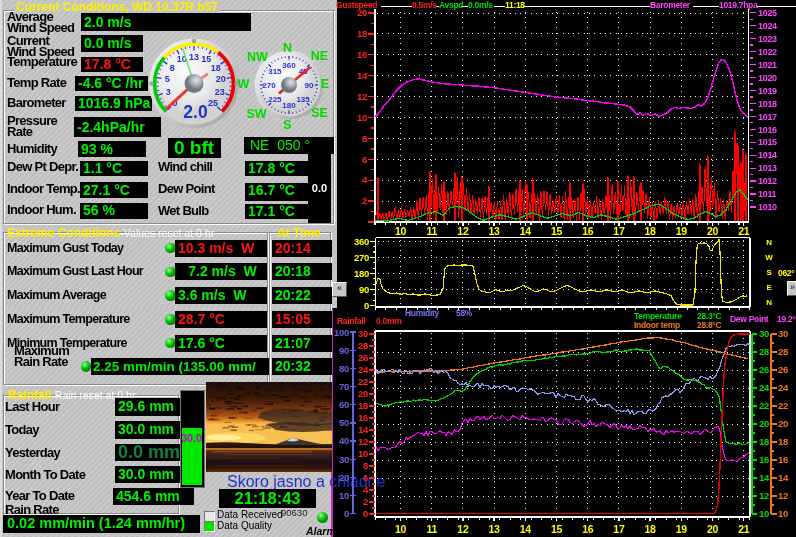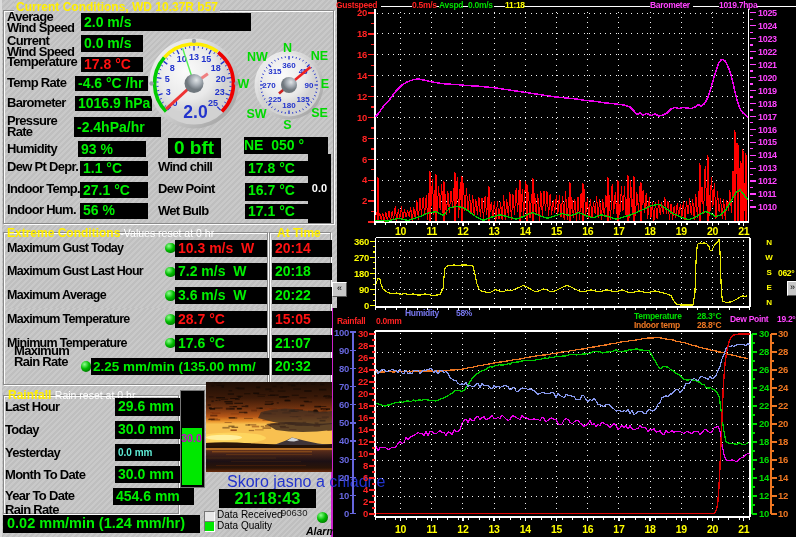--- a/index.html
+++ b/index.html
@@ -31,21 +31,21 @@
 <div style="position:absolute;left:7px;top:205px;width:75px;color:#000;font-size:13px;font-weight:bold;line-height:10.8px;letter-spacing:-0.7px;">Indoor Hum.</div>
 <div style="position:absolute;left:80px;top:203px;width:65px;height:15.5px;background:#000;color:#00f000;font-size:14px;font-weight:bold;line-height:15.5px;padding-left:3px;white-space:nowrap;overflow:hidden;">56 %</div>
 <div style="position:absolute;left:168px;top:138px;width:47px;height:20px;background:#000;color:#00f000;font-size:19px;font-weight:bold;line-height:20px;padding-left:6px;white-space:nowrap;overflow:hidden;">0 bft</div>
 <div style="position:absolute;left:158px;top:162px;width:80px;color:#000;font-size:13px;font-weight:bold;line-height:10.8px;letter-spacing:-0.7px;">Wind chill</div>
 <div style="position:absolute;left:245px;top:161px;width:61px;height:15px;background:#000;color:#00f000;font-size:14px;font-weight:bold;line-height:15px;padding-left:3px;white-space:nowrap;overflow:hidden;">17.8 °C</div>
 <div style="position:absolute;left:158px;top:184px;width:80px;color:#000;font-size:13px;font-weight:bold;line-height:10.8px;letter-spacing:-0.7px;">Dew Point</div>
 <div style="position:absolute;left:245px;top:183px;width:61px;height:18px;background:#000;color:#00f000;font-size:14px;font-weight:bold;line-height:15px;padding-left:3px;white-space:nowrap;overflow:hidden;">16.7 °C</div>
 <div style="position:absolute;left:158px;top:206px;width:80px;color:#000;font-size:13px;font-weight:bold;line-height:10.8px;letter-spacing:-0.7px;">Wet Bulb</div>
 <div style="position:absolute;left:245px;top:204px;width:61px;height:15px;background:#000;color:#00f000;font-size:14px;font-weight:bold;line-height:15px;padding-left:3px;white-space:nowrap;overflow:hidden;">17.1 °C</div>
 <div style="position:absolute;left:308px;top:154px;width:23px;height:69px;background:#000;color:#ffffff;font-size:11px;font-weight:bold;line-height:69px;padding-left:0px;white-space:nowrap;overflow:hidden;text-align:center;line-height:69px;">0.0</div>
-<div style="position:absolute;left:244px;top:137px;width:84px;height:17px;background:#000;color:#00f000;font-size:14px;font-weight:bold;line-height:17px;white-space:nowrap;overflow:hidden;">NE&nbsp;&nbsp;050 °</div>
+<div style="position:absolute;left:244px;top:137px;width:84px;height:17px;background:#000;color:#00f000;font-size:14px;font-weight:normal;line-height:17px;padding-left:6px;white-space:nowrap;overflow:hidden;">NE&nbsp;&nbsp;050 °</div>
 <svg width="337" height="230" viewBox="0 0 337 230" style="position:absolute;left:0;top:0;">
     <defs>
       <radialGradient id="gf" cx="40%" cy="35%">
         <stop offset="0%" stop-color="#fbfbfb"></stop>
         <stop offset="70%" stop-color="#e9e9e9"></stop>
         <stop offset="100%" stop-color="#d2d2d2"></stop>
       </radialGradient>
       <linearGradient id="grim" x1="0" y1="0" x2="1" y2="1">
         <stop offset="0%" stop-color="#f8f8f8"></stop>
         <stop offset="50%" stop-color="#cfcfcf"></stop>
@@ -195,21 +195,21 @@
 <div style="position:absolute;left:3px;top:232px;width:263px;height:151px;border:1px solid #8a8a8a;box-shadow:1px 1px 0 #fdfdfd, inset 1px 1px 0 #fdfdfd;"></div>
 <div style="position:absolute;left:269px;top:232px;width:60px;height:151px;border:1px solid #8a8a8a;box-shadow:1px 1px 0 #fdfdfd, inset 1px 1px 0 #fdfdfd;"></div>
 <div class="yt" style="position:absolute;left:7px;top:226px;">Extreme Conditions<span style="color:#fff;font-weight:normal;font-size:10.5px;">-Values reset at 0 hr</span></div>
 <div class="yt" style="position:absolute;left:277px;top:226px;">At Time</div>
 <div style="position:absolute;left:7px;top:242.5px;width:162px;color:#000;font-size:12.5px;font-weight:bold;line-height:10.8px;letter-spacing:-0.7px;">Maximum Gust Today</div>
 <div style="position:absolute;left:165.2px;top:242.7px;width:10.6px;height:10.6px;border-radius:50%;background:radial-gradient(circle at 35% 30%, #8dff8d 0%, #00bb00 45%, #005500 100%);"></div>
 <div style="position:absolute;left:175px;top:239.5px;width:89px;height:17px;background:#000;color:#ff1111;font-size:14px;font-weight:bold;line-height:17px;padding-left:3px;white-space:nowrap;overflow:hidden;">10.3 m/s&nbsp;&nbsp;W</div>
 <div style="position:absolute;left:272px;top:239.5px;width:57px;height:17px;background:#000;color:#ff1111;font-size:14px;font-weight:bold;line-height:17px;padding-left:3px;white-space:nowrap;overflow:hidden;">20:14</div>
 <div style="position:absolute;left:7px;top:266.3px;width:162px;color:#000;font-size:12.5px;font-weight:bold;line-height:10.8px;letter-spacing:-0.7px;">Maximum Gust Last Hour</div>
 <div style="position:absolute;left:165.2px;top:266.5px;width:10.6px;height:10.6px;border-radius:50%;background:radial-gradient(circle at 35% 30%, #8dff8d 0%, #00bb00 45%, #005500 100%);"></div>
-<div style="position:absolute;left:175px;top:263.3px;width:89px;height:17px;background:#000;color:#00f000;font-size:14px;font-weight:bold;line-height:17px;padding-left:3px;white-space:nowrap;overflow:hidden;">7.2 m/s&nbsp;&nbsp;W</div>
+<div style="position:absolute;left:175px;top:263.3px;width:89px;height:17px;background:#000;color:#00f000;font-size:14px;font-weight:bold;line-height:17px;padding-left:3px;white-space:nowrap;overflow:hidden;text-align:center;">7.2 m/s&nbsp;&nbsp;W</div>
 <div style="position:absolute;left:272px;top:263.3px;width:57px;height:17px;background:#000;color:#00f000;font-size:14px;font-weight:bold;line-height:17px;padding-left:3px;white-space:nowrap;overflow:hidden;">20:18</div>
 <div style="position:absolute;left:7px;top:290.1px;width:162px;color:#000;font-size:12.5px;font-weight:bold;line-height:10.8px;letter-spacing:-0.7px;">Maximum Average</div>
 <div style="position:absolute;left:165.2px;top:290.3px;width:10.6px;height:10.6px;border-radius:50%;background:radial-gradient(circle at 35% 30%, #8dff8d 0%, #00bb00 45%, #005500 100%);"></div>
 <div style="position:absolute;left:175px;top:287.1px;width:89px;height:17px;background:#000;color:#00f000;font-size:14px;font-weight:bold;line-height:17px;padding-left:3px;white-space:nowrap;overflow:hidden;">3.6 m/s&nbsp;&nbsp;W</div>
 <div style="position:absolute;left:272px;top:287.1px;width:57px;height:17px;background:#000;color:#00f000;font-size:14px;font-weight:bold;line-height:17px;padding-left:3px;white-space:nowrap;overflow:hidden;">20:22</div>
 <div style="position:absolute;left:7px;top:313.90000000000003px;width:162px;color:#000;font-size:12.5px;font-weight:bold;line-height:10.8px;letter-spacing:-0.7px;">Maximum Temperature</div>
 <div style="position:absolute;left:165.2px;top:314.1px;width:10.6px;height:10.6px;border-radius:50%;background:radial-gradient(circle at 35% 30%, #8dff8d 0%, #00bb00 45%, #005500 100%);"></div>
 <div style="position:absolute;left:175px;top:310.90000000000003px;width:89px;height:17px;background:#000;color:#ff1111;font-size:14px;font-weight:bold;line-height:17px;padding-left:3px;white-space:nowrap;overflow:hidden;">28.7 °C</div>
 <div style="position:absolute;left:272px;top:310.90000000000003px;width:57px;height:17px;background:#000;color:#ff1111;font-size:14px;font-weight:bold;line-height:17px;padding-left:3px;white-space:nowrap;overflow:hidden;">15:05</div>
 <div style="position:absolute;left:7px;top:337.70000000000005px;width:162px;color:#000;font-size:12.5px;font-weight:bold;line-height:10.8px;letter-spacing:-0.7px;">Minimum Temperature</div>
@@ -220,21 +220,21 @@
 <div style="position:absolute;left:80.7px;top:361.2px;width:10.6px;height:10.6px;border-radius:50%;background:radial-gradient(circle at 35% 30%, #8dff8d 0%, #00bb00 45%, #005500 100%);"></div>
 <div style="position:absolute;left:91px;top:358.4px;width:176px;height:17px;background:#000;color:#00f000;font-size:13.5px;font-weight:bold;line-height:17px;padding-left:2px;white-space:nowrap;overflow:hidden;">2.25 mm/min (135.00 mm/</div>
 <div style="position:absolute;left:272px;top:358.4px;width:57px;height:17px;background:#000;color:#00f000;font-size:14px;font-weight:bold;line-height:17px;padding-left:3px;white-space:nowrap;overflow:hidden;">20:32</div>
 <div style="position:absolute;left:3px;top:395px;width:174px;height:117px;border:1px solid #8a8a8a;box-shadow:1px 1px 0 #fdfdfd, inset 1px 1px 0 #fdfdfd;"></div>
 <div class="yt" style="position:absolute;left:8px;top:388px;">Rainfall<span style="color:#fff;font-weight:normal;font-size:10.5px;">-Rain reset at 0 hr</span></div>
 <div style="position:absolute;left:5px;top:402px;width:110px;color:#000;font-size:13px;font-weight:bold;line-height:10.8px;letter-spacing:-0.7px;">Last Hour</div>
 <div style="position:absolute;left:115px;top:398px;width:64px;height:17.5px;background:#000;color:#00f000;font-size:14px;font-weight:bold;line-height:17.5px;padding-left:3px;white-space:nowrap;overflow:hidden;">29.6 mm</div>
 <div style="position:absolute;left:5px;top:425px;width:110px;color:#000;font-size:13px;font-weight:bold;line-height:10.8px;letter-spacing:-0.7px;">Today</div>
 <div style="position:absolute;left:115px;top:421px;width:64px;height:17.5px;background:#000;color:#00f000;font-size:14px;font-weight:bold;line-height:17.5px;padding-left:3px;white-space:nowrap;overflow:hidden;">30.0 mm</div>
 <div style="position:absolute;left:5px;top:447.5px;width:110px;color:#000;font-size:13px;font-weight:bold;line-height:10.8px;letter-spacing:-0.7px;">Yesterday</div>
-<div style="position:absolute;left:115px;top:443.5px;width:64px;height:17.5px;background:#000;color:#5eead4;font-size:10px;font-weight:bold;line-height:17.5px;padding-left:3px;white-space:nowrap;overflow:hidden;">0.0 mm</div>
+<div style="position:absolute;left:115px;top:443.5px;width:64px;height:17.5px;background:#000;color:#15803d;font-size:18px;font-weight:bold;line-height:17.5px;padding-left:3px;white-space:nowrap;overflow:hidden;">0.0 mm</div>
 <div style="position:absolute;left:5px;top:469.5px;width:110px;color:#000;font-size:13px;font-weight:bold;line-height:10.8px;letter-spacing:-0.7px;">Month To Date</div>
 <div style="position:absolute;left:115px;top:465.5px;width:64px;height:17.5px;background:#000;color:#00f000;font-size:14px;font-weight:bold;line-height:17.5px;padding-left:3px;white-space:nowrap;overflow:hidden;">30.0 mm</div>
 <div style="position:absolute;left:5px;top:491px;width:110px;color:#000;font-size:13px;font-weight:bold;line-height:10.8px;letter-spacing:-0.7px;">Year To Date</div>
 <div style="position:absolute;left:113px;top:488px;width:78px;height:17px;background:#000;color:#00f000;font-size:14px;font-weight:bold;line-height:17px;padding-left:3px;white-space:nowrap;overflow:hidden;">454.6 mm</div>
 <div style="position:absolute;left:5px;top:505px;width:110px;color:#000;font-size:13px;font-weight:bold;line-height:10.8px;letter-spacing:-0.7px;">Rain Rate</div>
 <div style="position:absolute;left:3px;top:515px;width:193px;height:17.5px;background:#000;color:#00f000;font-size:14.5px;font-weight:bold;line-height:17.5px;padding-left:4px;white-space:nowrap;overflow:hidden;">0.02 mm/min (1.24 mm/hr)</div>
 <div style="position:absolute;left:180px;top:390px;width:23px;height:96px;background:#000;border:1px solid #777;"></div>
 <div style="position:absolute;left:181.5px;top:428px;width:20px;height:57px;background:#00e800;"></div>
 <div style="position:absolute;left:180px;top:432px;width:23px;color:#cc00cc;font-weight:bold;font-size:10.5px;text-align:center;">30.0</div>
 <svg width="126" height="90" viewBox="0 0 126 90" style="position:absolute;left:206px;top:382px;">

